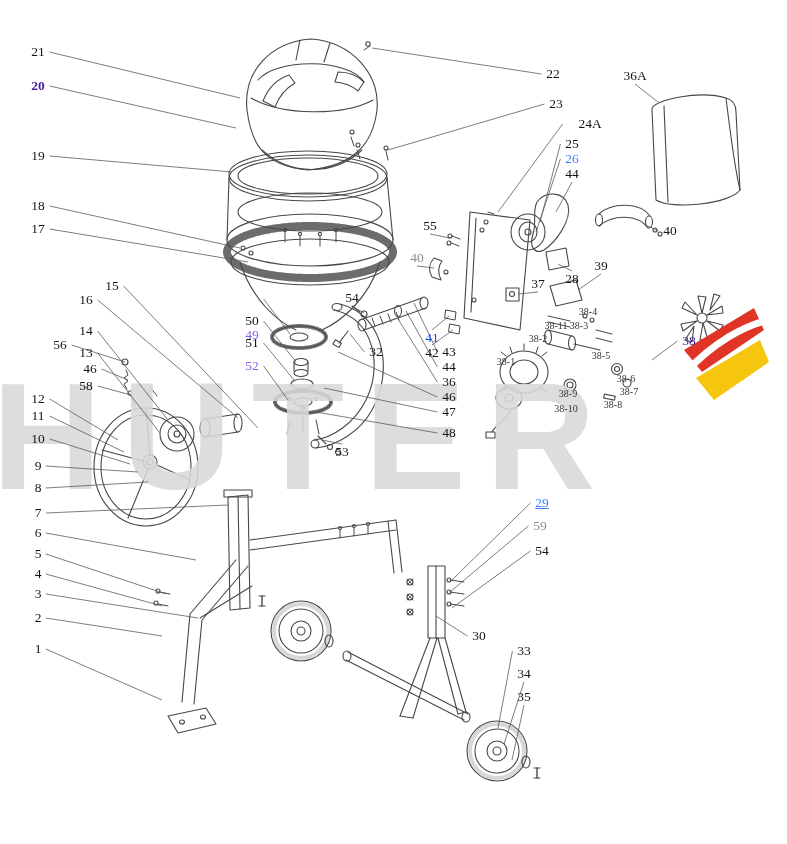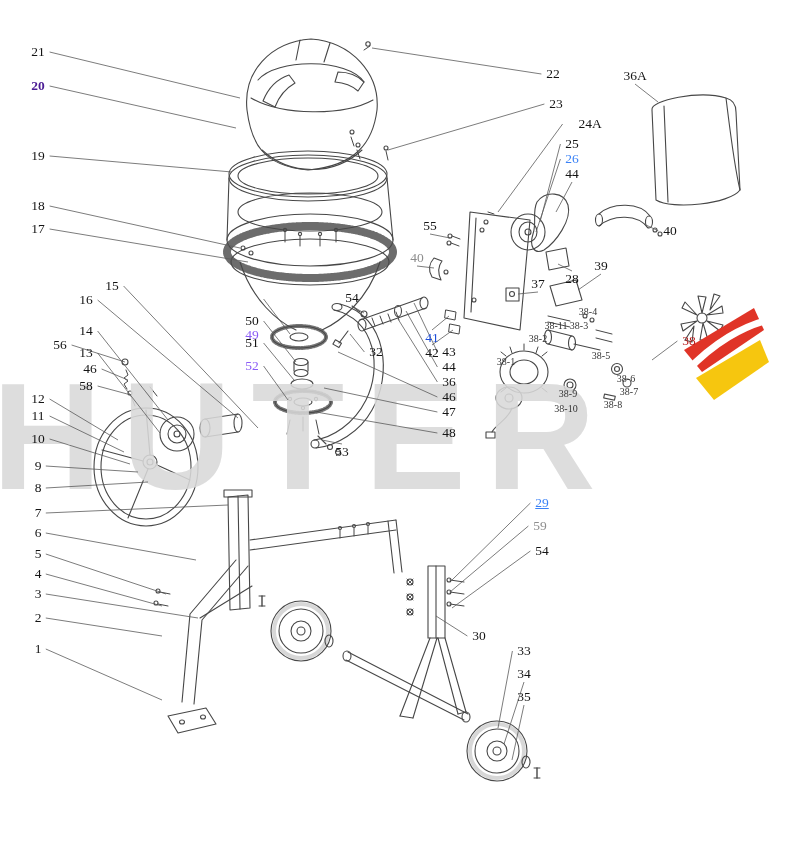--- a/index.html
+++ b/index.html
@@ -382,21 +382,21 @@
     <div class="callout" style="left: 432px; top: 353px; color: rgb(20, 20, 20);">42</div>
     <div class="callout" style="left: 449px; top: 352px; color: rgb(20, 20, 20);">43</div>
     <div class="callout" style="left: 449px; top: 367px; color: rgb(20, 20, 20);">44</div>
     <div class="callout" style="left: 449px; top: 382px; color: rgb(20, 20, 20);">36</div>
     <div class="callout" style="left: 449px; top: 397px; color: rgb(20, 20, 20);">46</div>
     <div class="callout" style="left: 449px; top: 412px; color: rgb(20, 20, 20);">47</div>
     <div class="callout" style="left: 449px; top: 433px; color: rgb(20, 20, 20);">48</div>
     <div class="callout" style="left: 342px; top: 452px; color: rgb(20, 20, 20);">53</div>
     <div class="callout" style="left: 635px; top: 76px; color: rgb(20, 20, 20);">36A</div>
     <div class="callout" style="left: 670px; top: 231px; color: rgb(20, 20, 20);">40</div>
-    <div class="callout" style="left: 689px; top: 341px; color: #b91c1c;">38</div>
+    <div class="callout" style="left: 689px; top: 341px; color: #4c1d95;">38</div>
     <div class="callout small" style="left: 588px; top: 311px;">38-4</div>
     <div class="callout small" style="left: 579px; top: 325px;">38-3</div>
     <div class="callout small" style="left: 556px; top: 325px;">38-11</div>
     <div class="callout small" style="left: 538px; top: 338px;">38-2</div>
     <div class="callout small" style="left: 601px; top: 355px;">38-5</div>
     <div class="callout small" style="left: 506px; top: 361px;">38-1</div>
     <div class="callout small" style="left: 626px; top: 378px;">38-6</div>
     <div class="callout small" style="left: 629px; top: 391px;">38-7</div>
     <div class="callout small" style="left: 568px; top: 393px;">38-9</div>
     <div class="callout small" style="left: 613px; top: 404px;">38-8</div>

